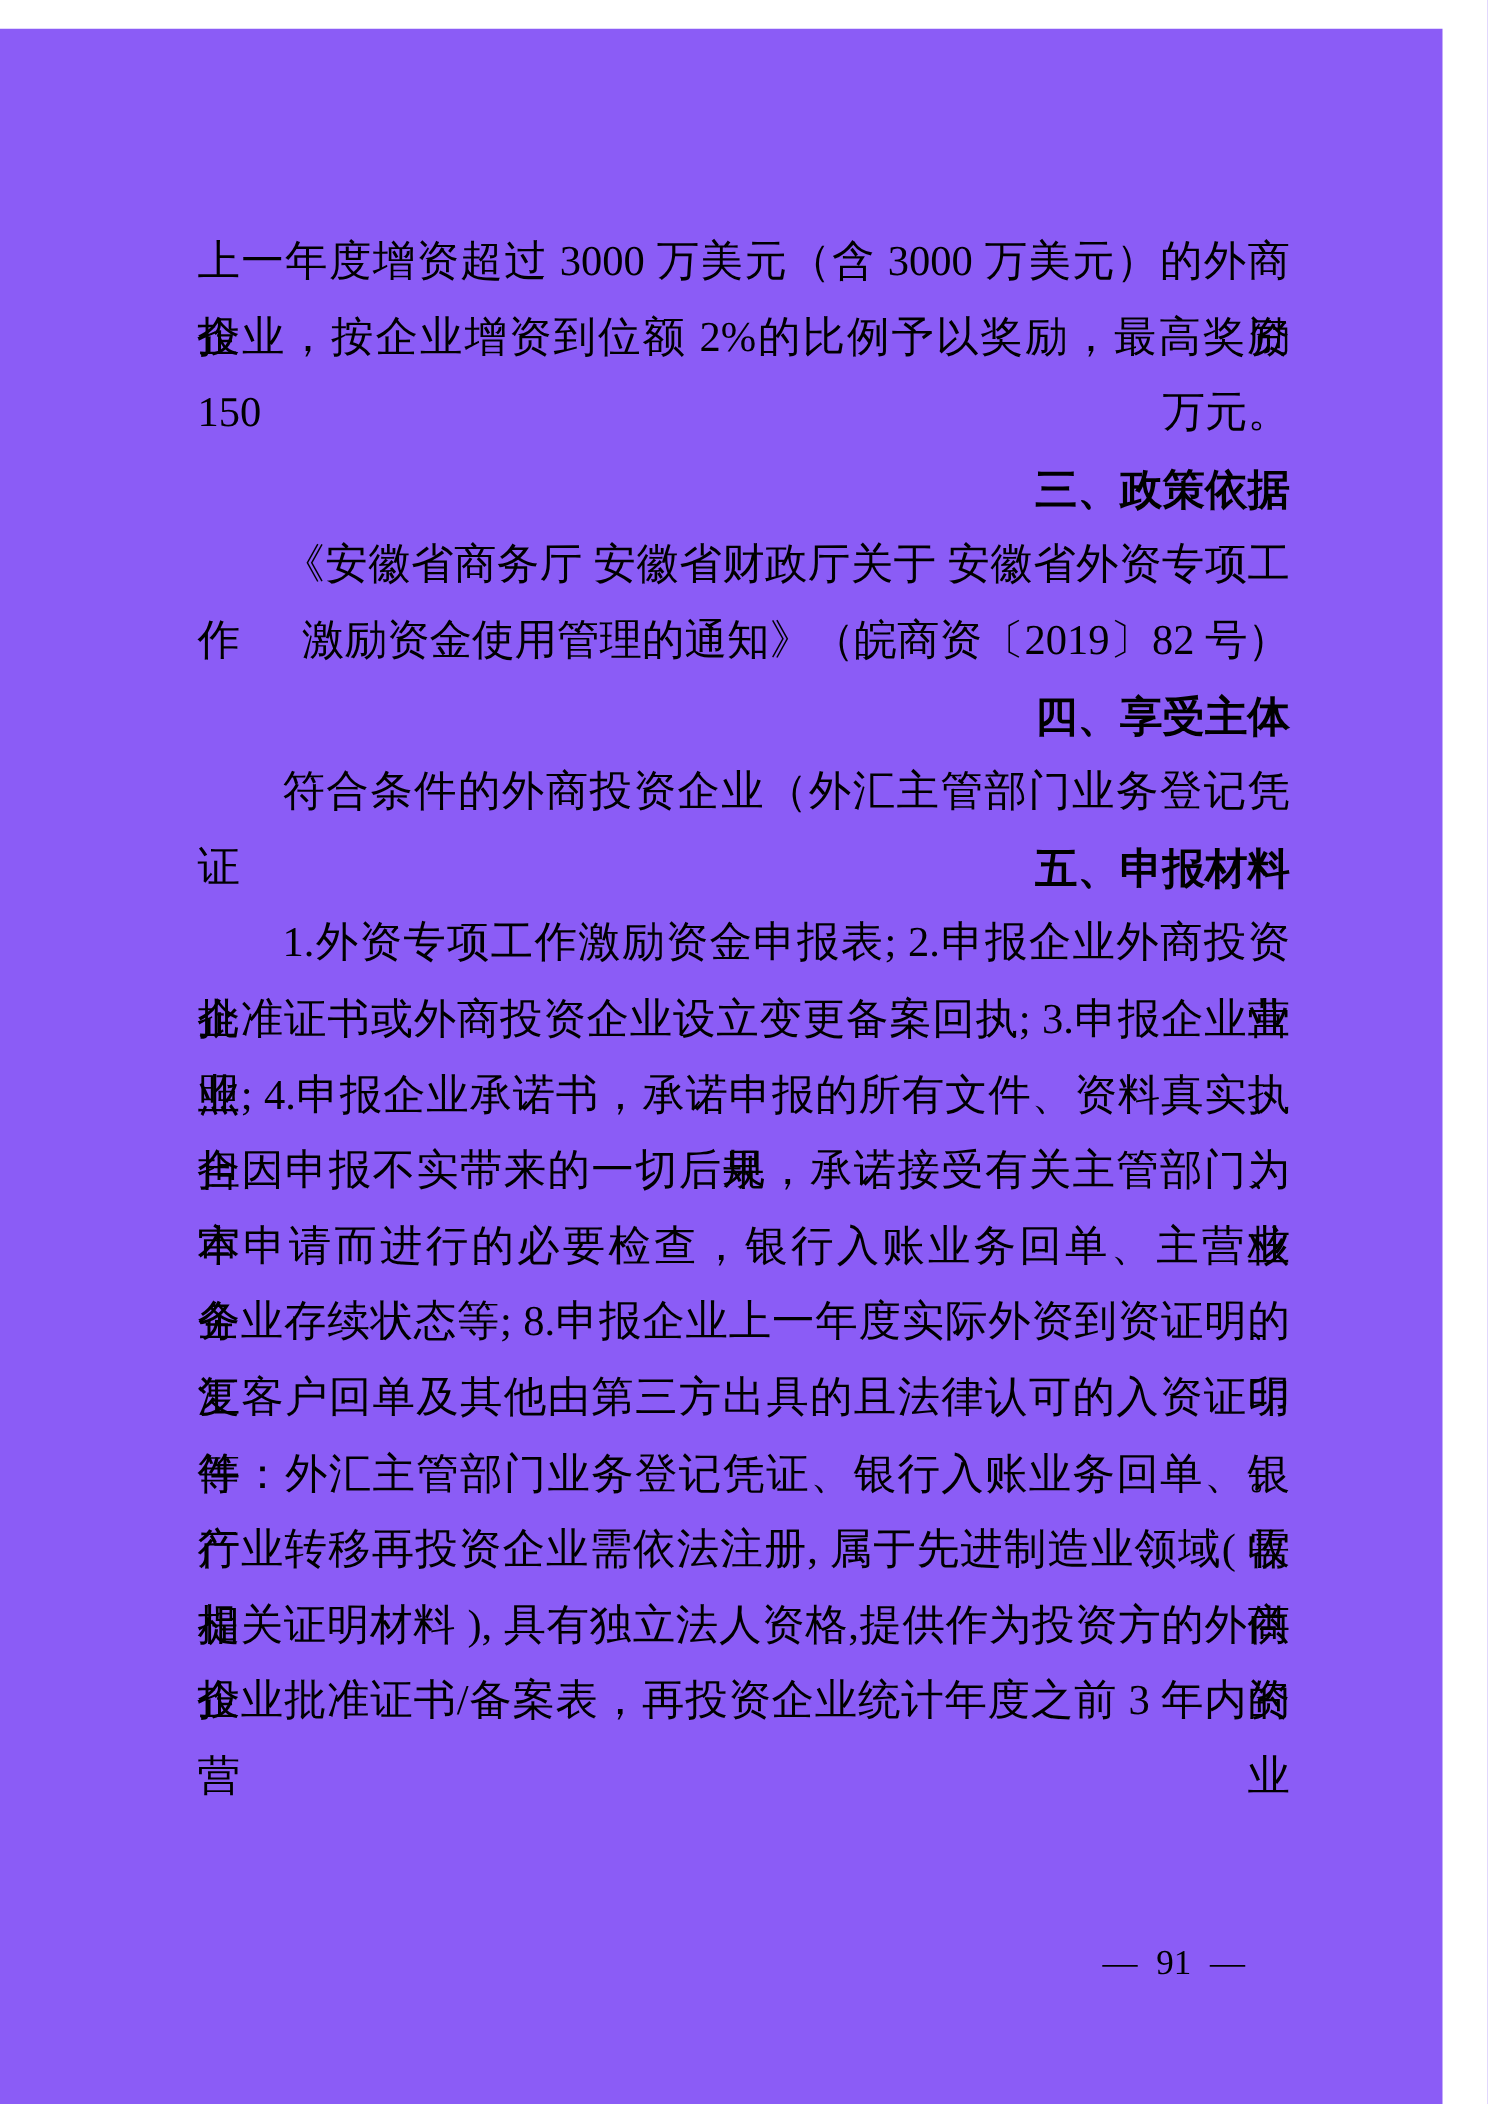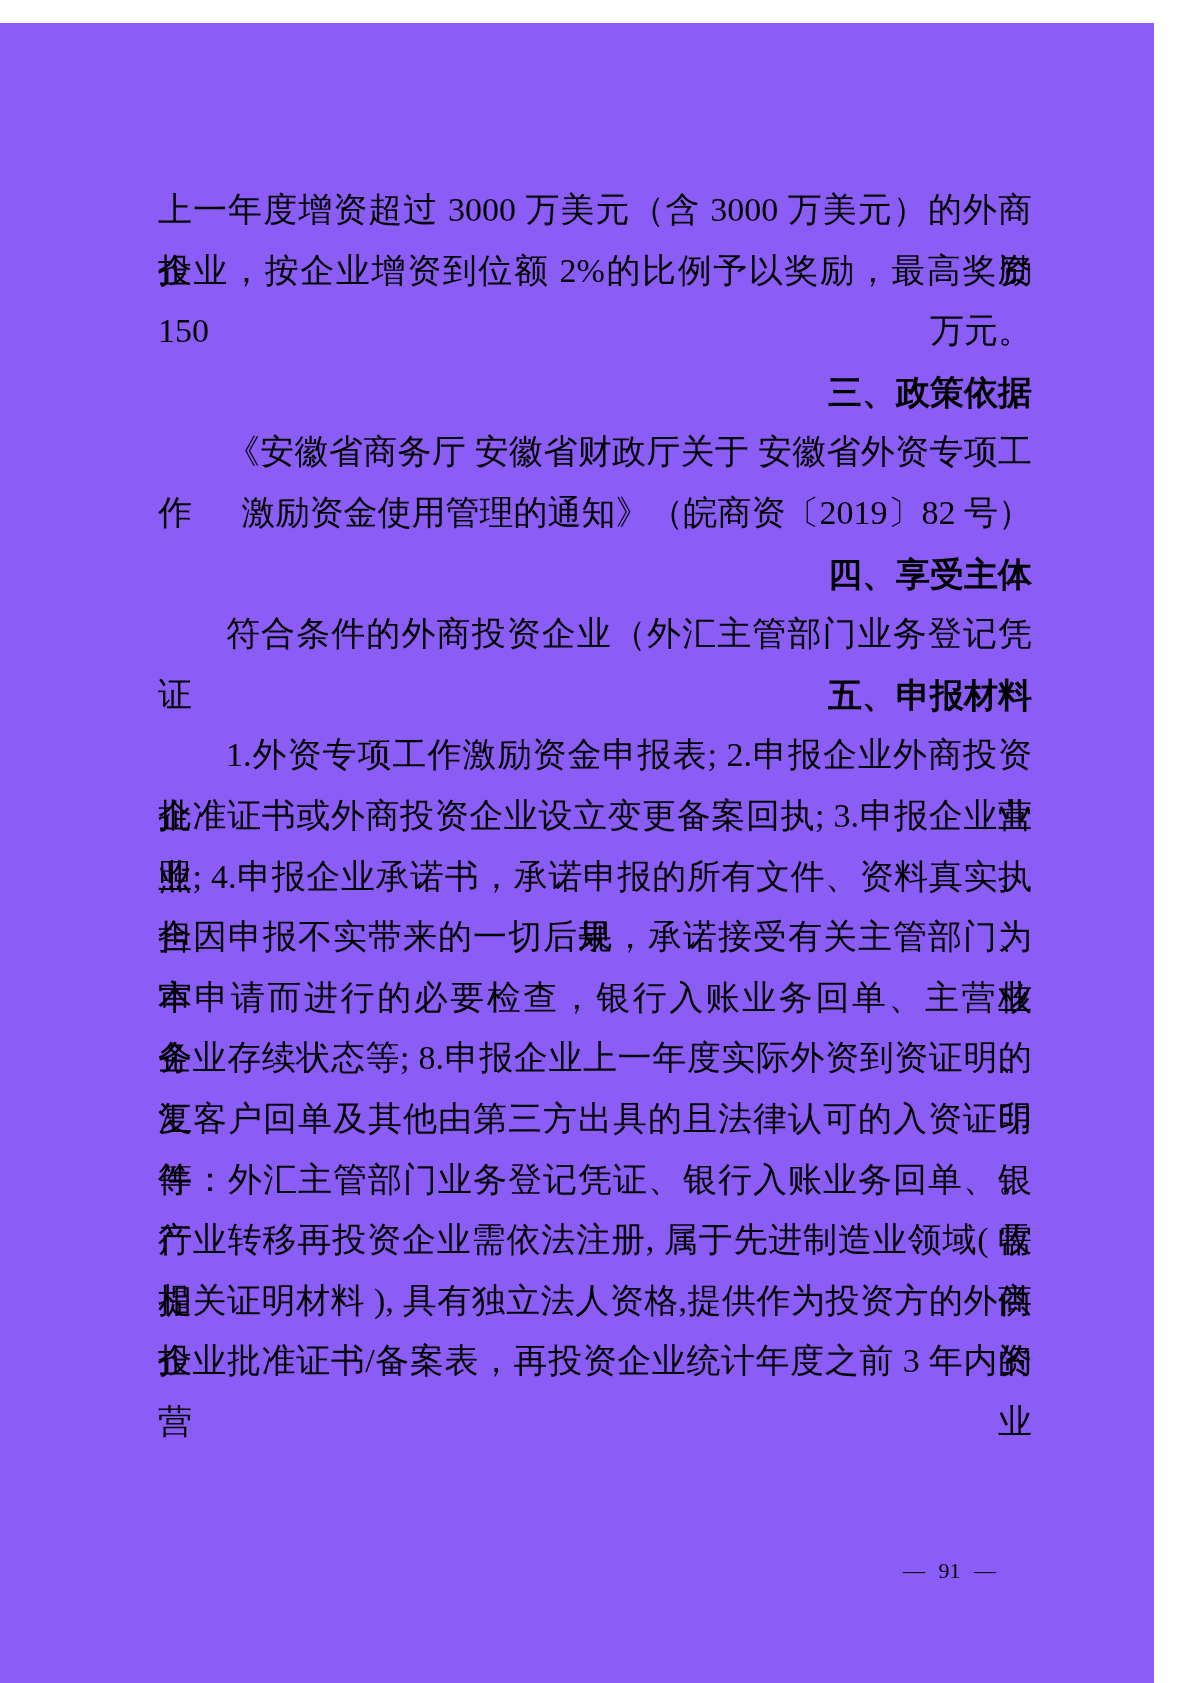--- a/index.html
+++ b/index.html
@@ -42,21 +42,21 @@
   }
   .hd {
     font-family: "Liberation Sans", "DejaVu Sans", sans-serif;
     font-weight: 700;
   }
   .footer {
     position: absolute;
     top: 1532px;
     right: 158px;
     font-family: "Liberation Serif", "DejaVu Serif", serif;
-    font-size: 22px;
+    font-size: 28px;
     line-height: 32px;
     color: #000000;
     word-spacing: 8px;
   }
 </style>
 </head>
 <body>
 
 <div class="page">
   <div class="body-text">

